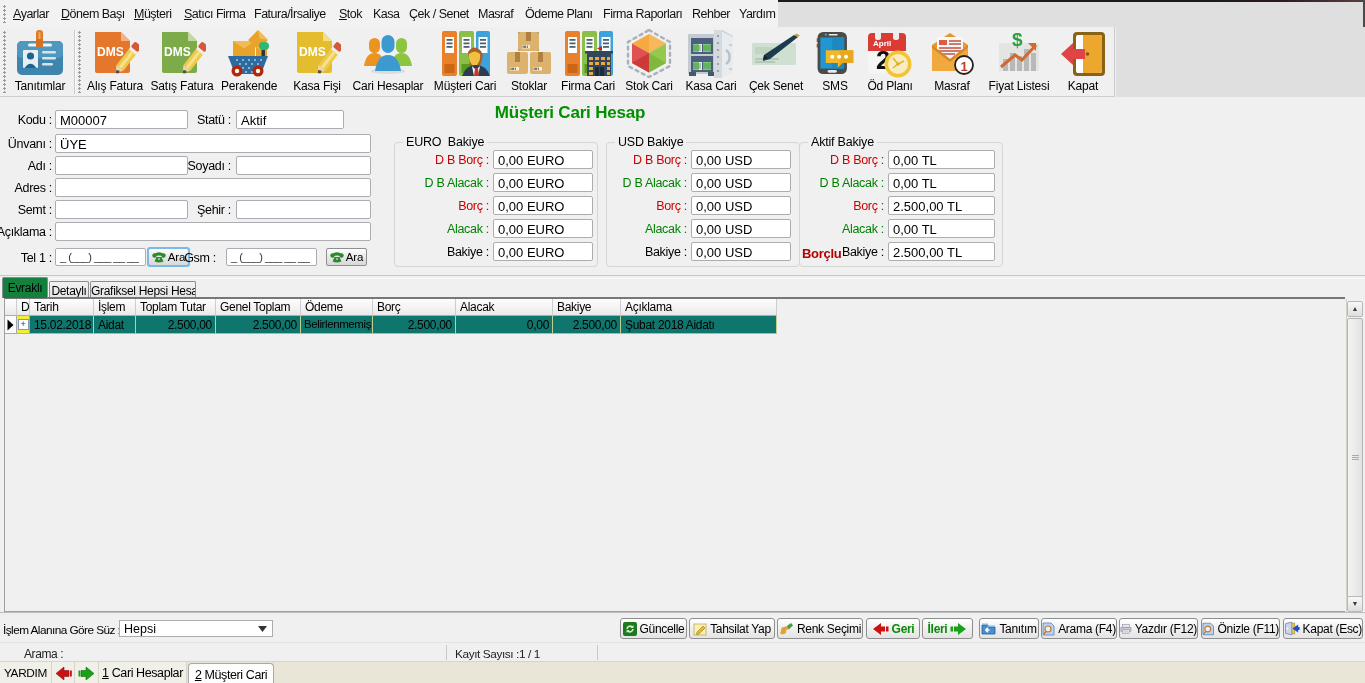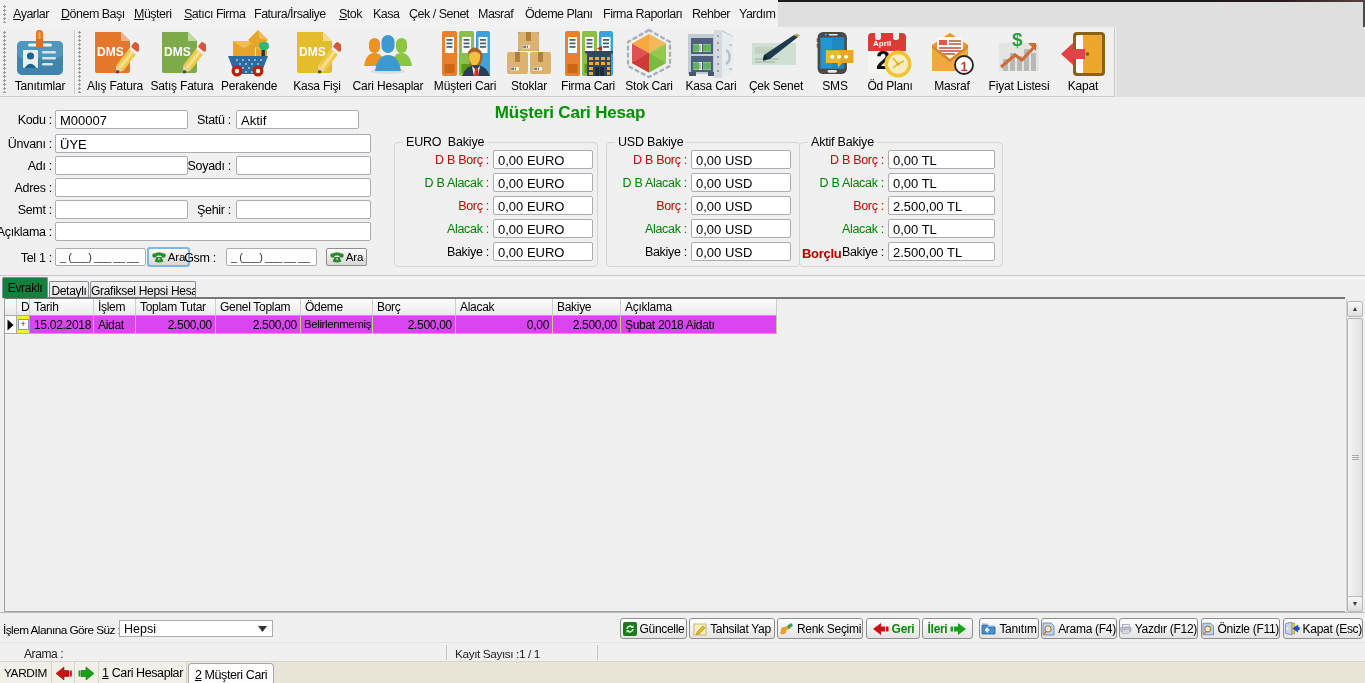--- a/index.html
+++ b/index.html
@@ -29,21 +29,21 @@
 .red{color:#cc0000;}
 .green{color:#008200;}
 #title{position:absolute;left:494px;top:103px;width:152px;text-align:center;color:#009000;font-size:17px;font-weight:bold;letter-spacing:-0.2px;white-space:nowrap;}
 
 .tab{position:absolute;box-sizing:border-box;border:1px solid #898c95;border-bottom:none;border-radius:2px 2px 0 0;font-size:12px;text-align:center;background:linear-gradient(#f2f2f2,#e5e5e5);white-space:nowrap;letter-spacing:-0.3px;overflow:hidden;}
 .tab.active{background:#15803d;z-index:3;}
 
 #grid{left:4px;top:297px;width:1341px;height:315px;background:#f0f0f0;border-top:2px solid #777;border-left:1px solid #a0a0a0;border-bottom:1px solid #a0a0a0;box-sizing:border-box;}
 .arabtn{position:absolute;height:18px;background:linear-gradient(#fefefe,#e8e8e8 50%,#d8d8d8);border:1px solid #8e8e8e;border-radius:2px;box-sizing:border-box;font-size:11.5px;display:flex;align-items:center;justify-content:center;gap:2px;letter-spacing:-0.2px;}
 .gh{position:absolute;top:0px;height:17px;background:linear-gradient(#fdfdfd,#f2f2f2 60%,#e9e9e9);border-right:1px solid #cdcdcd;border-bottom:1px solid #ababab;box-sizing:border-box;font-size:12px;padding:1px 0 0 4px;letter-spacing:-0.3px;white-space:nowrap;overflow:hidden;}
-.gc{position:absolute;top:17px;height:18px;background:#d946ef;border-right:1px solid #c2cf8c;border-bottom:1px solid #b0bf78;box-sizing:border-box;font-size:12px;padding:2px 3px 0 4px;white-space:nowrap;letter-spacing:-0.3px;overflow:hidden;}
+.gc{position:absolute;top:17px;height:18px;background:#0f766e;border-right:1px solid #c2cf8c;border-bottom:1px solid #b0bf78;box-sizing:border-box;font-size:12px;padding:2px 3px 0 4px;white-space:nowrap;letter-spacing:-0.3px;overflow:hidden;}
 .gc.num{text-align:right;}
 
 #vsb{left:1346px;top:299px;width:17px;height:314px;background:#f0f0f0;border-left:1px solid #d4d0c8;}
 .sbtn{position:absolute;left:0px;width:16px;height:16px;background:linear-gradient(#f8f8f8,#dedede);border:1px solid #b8b8b8;border-radius:2px;box-sizing:border-box;text-align:center;font-size:7px;color:#3a3a3a;line-height:14px;}
 #vthumb{position:absolute;left:0px;top:19px;width:16px;height:280px;background:linear-gradient(90deg,#f4f4f4,#e2e2e2);border:1px solid #b5b5b5;border-radius:2px;box-sizing:border-box;}
 
 #groove{left:0;top:612px;width:1365px;height:3px;border-top:1px solid #bdbdbd;border-bottom:1px solid #fdfdfd;background:#eee;}
 #filterrow{left:0;top:615px;width:1365px;height:27px;background:#f0f0f0;}
 .btn{position:absolute;top:3px;height:21px;background:linear-gradient(#ffffff,#f1f1f1 45%,#e4e4e4);border:1px solid #8e8e8e;border-radius:3px;box-sizing:border-box;font-size:12px;display:flex;align-items:center;justify-content:center;gap:3px;letter-spacing:-0.3px;white-space:nowrap;}
 #statusbar{left:0;top:642px;width:1365px;height:19px;background:#f0f0f0;border-top:1px solid #e3e3e3;}
@@ -501,21 +501,21 @@
 </div>
 </div>
 <div id="toolbarbg" class="abs"></div>
 <div id="tbsep" class="abs"></div>
 <div class="abs grip" style="left:3px;top:31px;height:62px;"></div>
 <div class="abs grip" style="left:78px;top:31px;height:62px;"></div>
 <div id="formarea">
   <div class="flabel" style="right:1313px;top:113px;">Kodu :</div>
   <div class="finput" style="left:55px;top:110px;width:133px;height:19px;">M00007</div>
   <div class="flabel" style="right:1134px;top:113px;">Statü :</div>
-  <div class="finput" style="left:236px;top:110px;width:123px;height:19px;">Aktif</div>
+  <div class="finput" style="left:236px;top:110px;width:108px;height:19px;">Aktif</div>
 
   <div class="flabel" style="right:1313px;top:137px;">Ünvanı :</div>
   <div class="finput" style="left:55px;top:134px;width:316px;height:19px;">ÜYE</div>
 
   <div class="flabel" style="right:1313px;top:159px;">Adı :</div>
   <div class="finput" style="left:55px;top:156px;width:133px;height:19px;"></div>
   <div class="flabel" style="right:1134px;top:159px;">Soyadı :</div>
   <div class="finput" style="left:236px;top:156px;width:135px;height:19px;"></div>
 
   <div class="flabel" style="right:1313px;top:181px;">Adres :</div>

